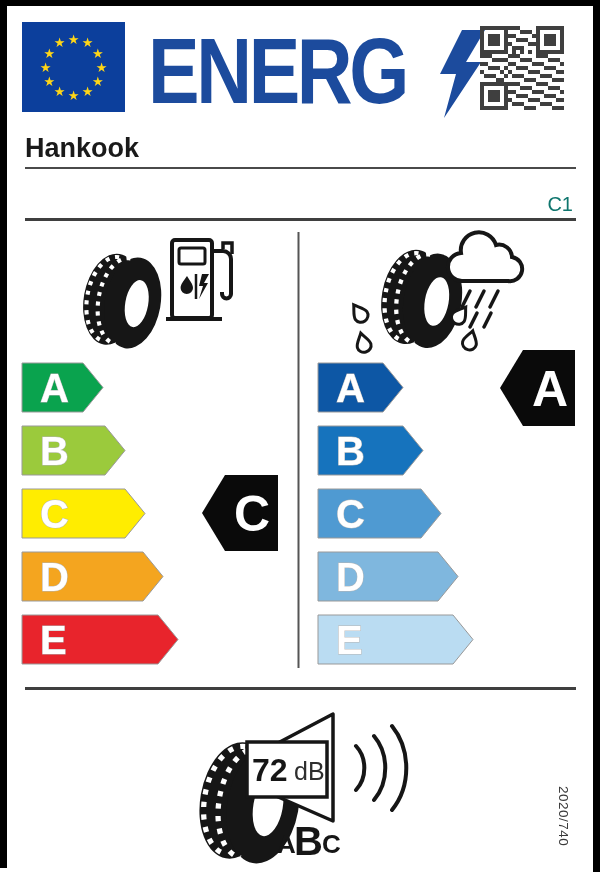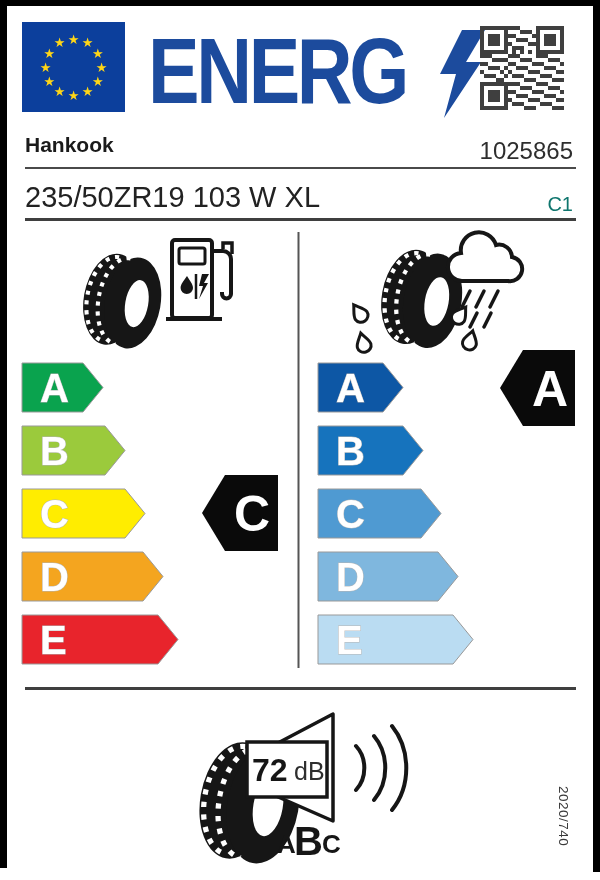--- a/index.html
+++ b/index.html
@@ -8,21 +8,21 @@
   .bar{position:absolute;background:#000;}
   #bar-top{left:0;top:0;width:600px;height:6px;}
   #bar-left{left:0;top:0;width:7px;height:868px;}
   #bar-right{left:593px;top:0;width:7px;height:872px;}
   #flag{position:absolute;left:22px;top:22px;}
   #energ{position:absolute;left:148px;top:25px;font-size:92px;line-height:1;font-weight:bold;
          color:#1c4b9d;letter-spacing:-4px;transform:scaleX(0.84);transform-origin:left center;
          white-space:nowrap;}
   #bolt{position:absolute;left:437px;top:30px;}
   #qr{position:absolute;left:479px;top:25px;}
-  #brand{position:absolute;left:25px;top:133px;font-size:21px;font-weight:bold;color:#1a1a1a;}
+  #brand{position:absolute;left:25px;top:133px;font-size:27px;font-weight:bold;color:#1a1a1a;}
   #article{position:absolute;right:27px;top:137px;font-size:24px;color:#2e2e2e;}
   #dims{position:absolute;left:25px;top:181px;font-size:29px;color:#222;}
   #tclass{position:absolute;right:27px;top:193px;font-size:20px;color:#0f766e;}
   .hline{position:absolute;left:25px;width:551px;background:#4a4a4a;}
   #line1{top:167px;height:2px;}
   #line2{top:218px;height:3px;background:#3f3f3f;}
   #line3{top:687px;height:3px;background:#3f3f3f;}
   #mainsvg{position:absolute;left:0;top:225px;}
   #noisesvg{position:absolute;left:0;top:700px;}
   #regulation{position:absolute;left:556px;top:786px;writing-mode:vertical-rl;
@@ -289,23 +289,21 @@
         <rect x="45" y="81" width="4" height="4"></rect>
         <rect x="49" y="81" width="4" height="4"></rect>
         <rect x="53" y="81" width="4" height="4"></rect>
         <rect x="73" y="81" width="4" height="4"></rect>
         <rect x="77" y="81" width="4" height="4"></rect>
         <rect x="81" y="81" width="4" height="4"></rect>
       </g>
   </svg>
 
   <div id="brand">Hankook</div>
-  <div id="article">1025865</div>
   <div id="line1" class="hline"></div>
-  <div id="dims">235/50ZR19 103 W XL</div>
   <div id="tclass">C1</div>
   <div id="line2" class="hline"></div>
 
   <svg id="mainsvg" width="600" height="470" viewBox="0 0 600 470">
     <defs>
       <g id="tire">
         <g transform="rotate(10 50 60)">
           <ellipse cx="36" cy="60" rx="34" ry="56" fill="#161616"></ellipse>
           <ellipse cx="62" cy="60" rx="34" ry="56" fill="#161616"></ellipse>
           <ellipse cx="67" cy="60" rx="14" ry="29" fill="#fff"></ellipse>

